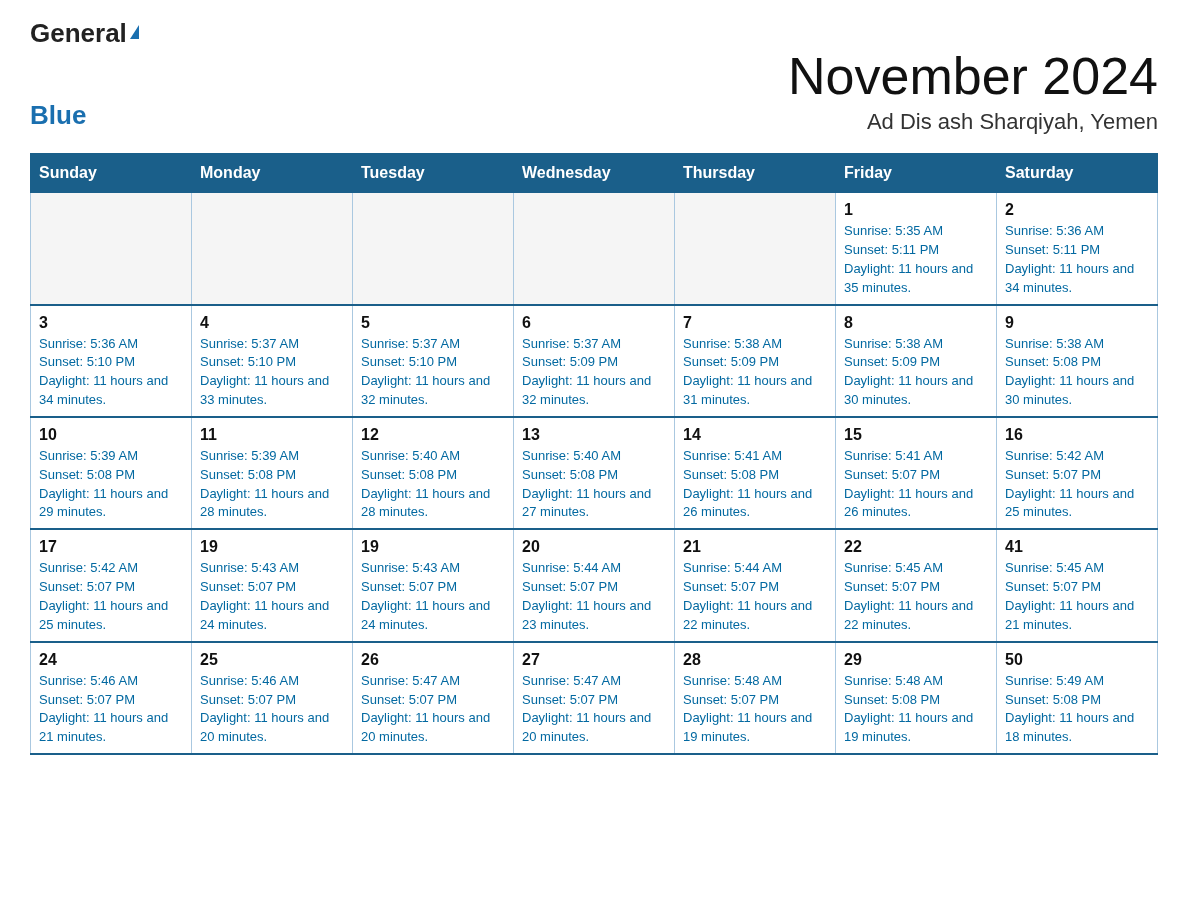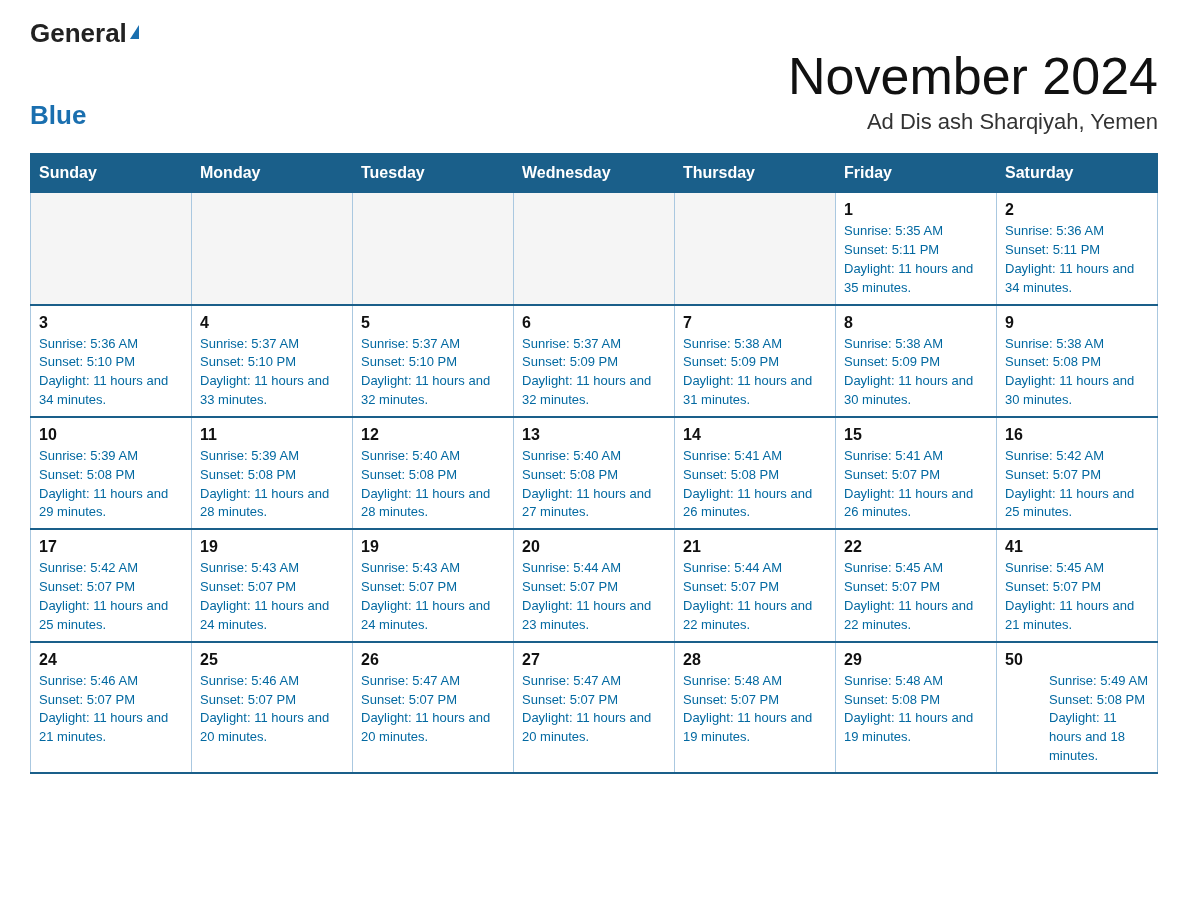--- a/index.html
+++ b/index.html
@@ -310,19 +310,19 @@
 Daylight: 11 hours and 19 minutes.</div>
         </td>
         <td>
           <span class="day-number">29</span>
           <div class="day-info" style="white-space: pre-line;">Sunrise: 5:48 AM
 Sunset: 5:08 PM
 Daylight: 11 hours and 19 minutes.</div>
         </td>
         <td>
           <span class="day-number">50</span>
-          <div class="day-info" style="white-space: pre-line; margin-left: 44px;">Sunrise: 5:49 AM
+          <div class="day-info" style="white-space: pre-line;">Sunrise: 5:49 AM
 Sunset: 5:08 PM
 Daylight: 11 hours and 18 minutes.</div>
         </td>
       </tr>
     </tbody>
 </table>
 
 </body></html>

